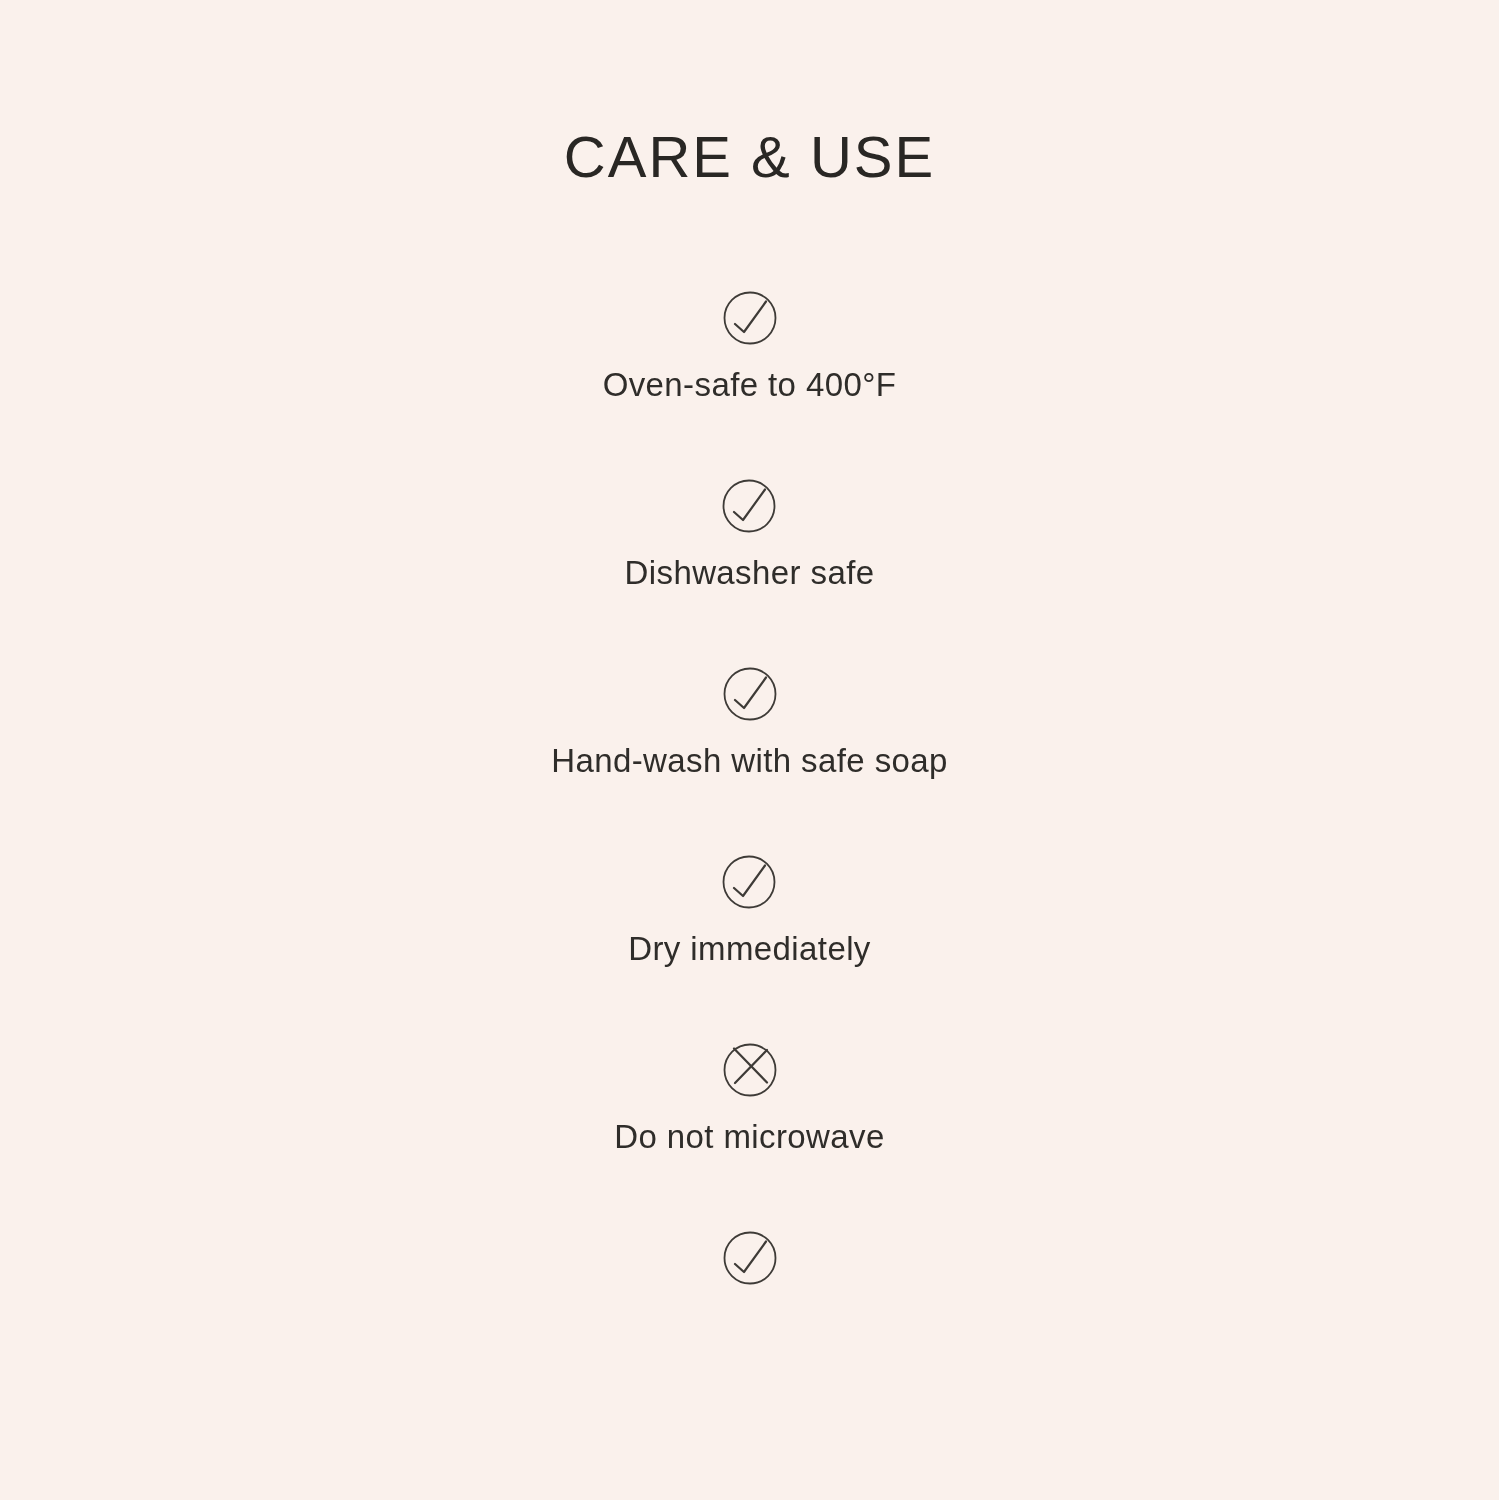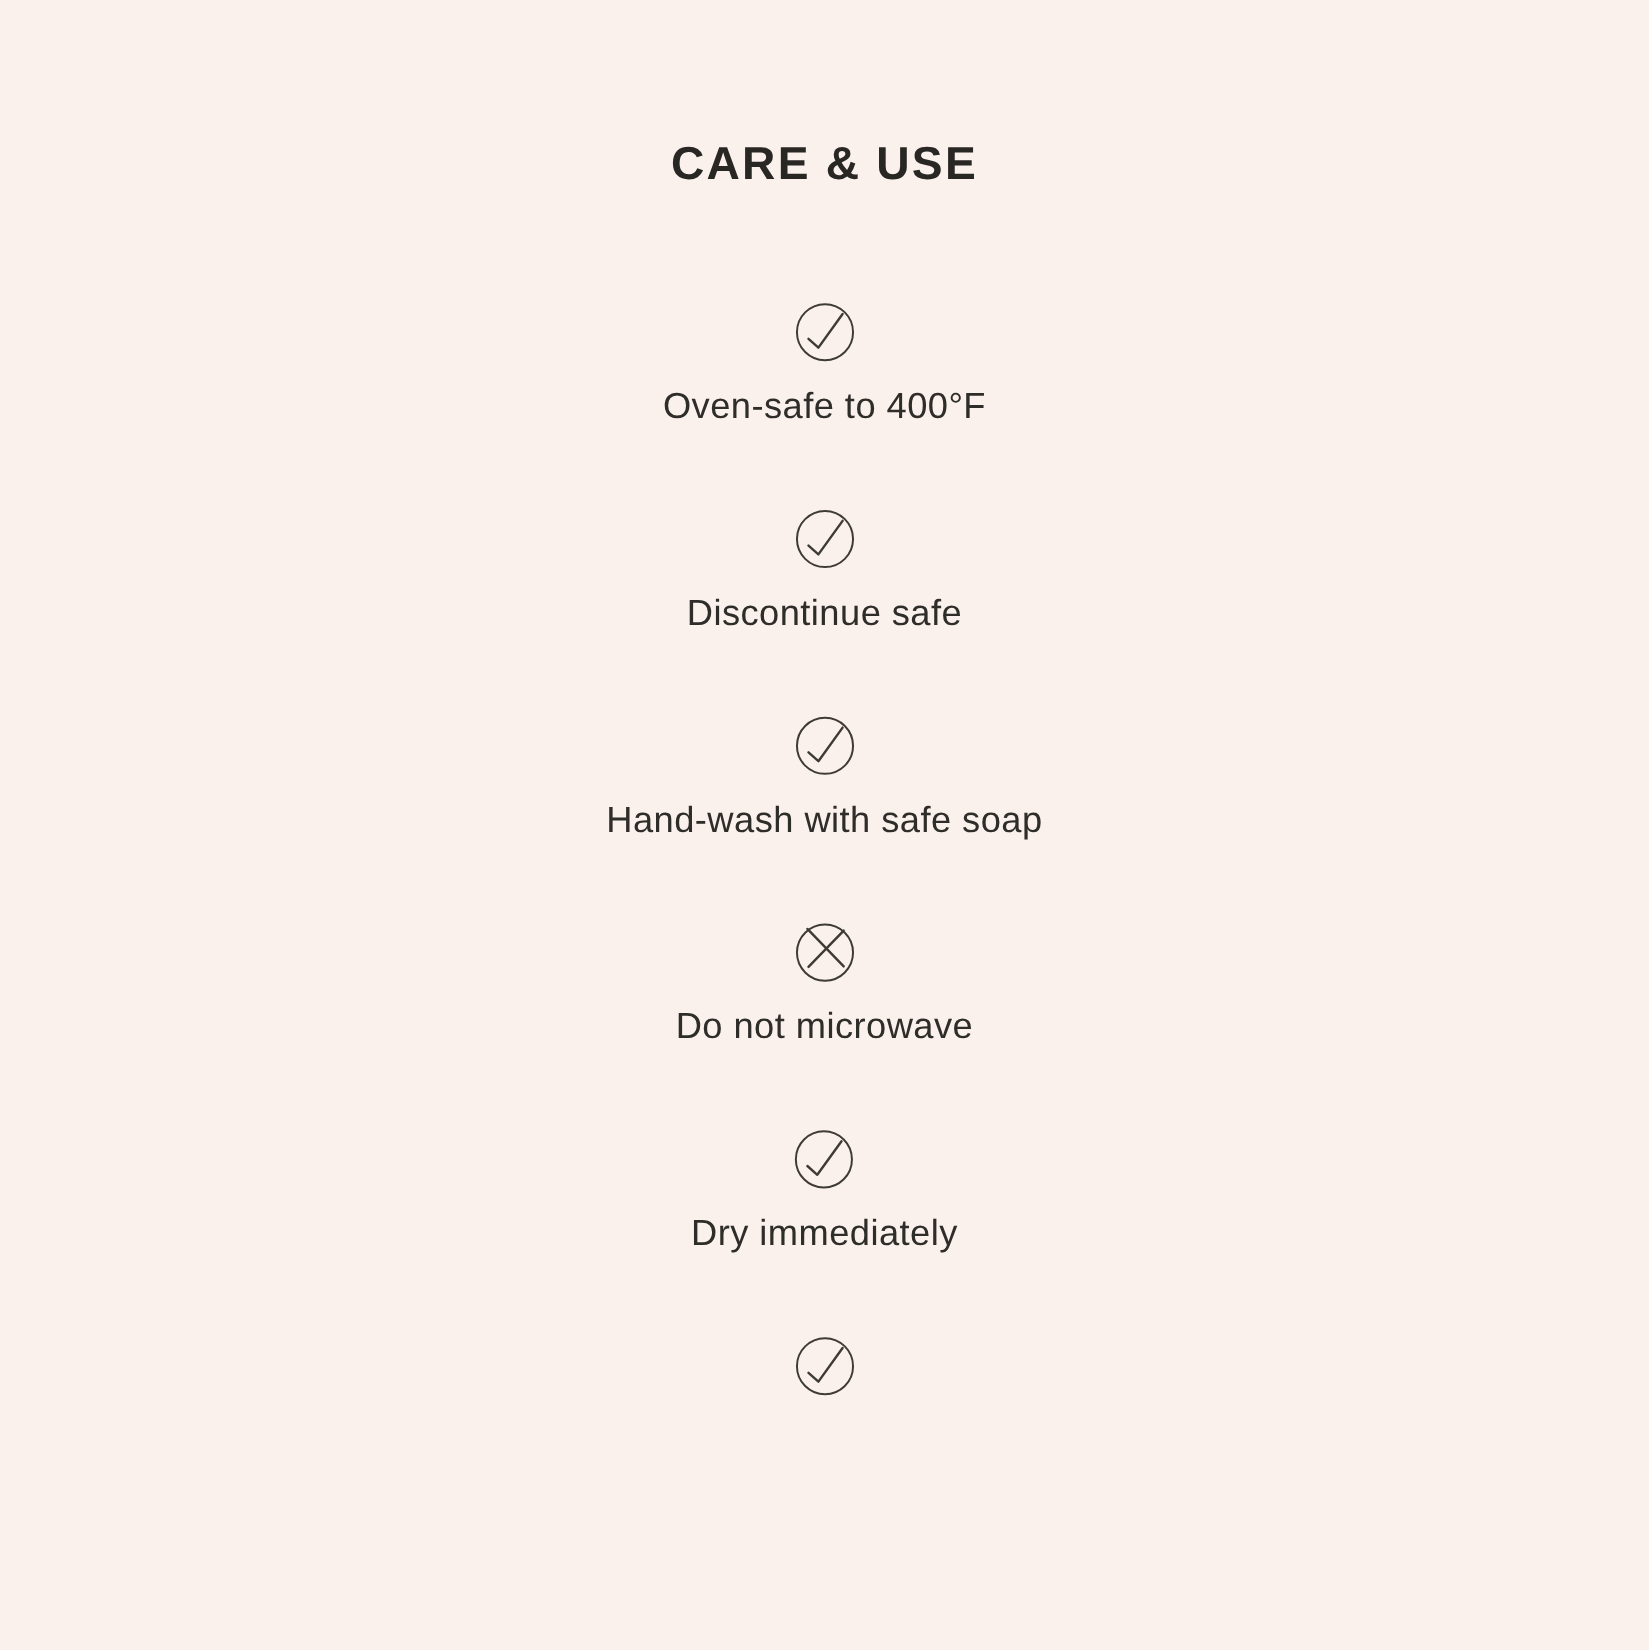--- a/index.html
+++ b/index.html
@@ -20,23 +20,23 @@
   .card {
     width: 100%;
     height: 100%;
     display: flex;
     flex-direction: column;
     align-items: center;
     text-align: center;
   }
   .title {
     margin: 128px 0 0 0;
-    font-size: 42px;
+    font-size: 58px;
     line-height: 1;
-    font-weight: 700;
+    font-weight: 400;
     letter-spacing: 2px;
     color: var(--title-color);
     text-align: center;
   }
   .list {
     margin-top: 105px;
     display: flex;
     flex-direction: column;
     align-items: center;
   }
@@ -99,32 +99,43 @@
   </div>
 
   <div class="item">
     <span class="icon">
       <svg viewBox="0 0 54 54" aria-hidden="true">
         <circle cx="27" cy="27" r="25.5"></circle>
         <path d="M12 33 L21 41 L43 10.5"></path>
       </svg>
     </span>
 
-    <p class="label">Discontinue safe</p>
+    <p class="label">Dishwasher safe</p>
   </div>
 
   <div class="item">
     <span class="icon">
       <svg viewBox="0 0 54 54" aria-hidden="true">
         <circle cx="27" cy="27" r="25.5"></circle>
         <path d="M12 33 L21 41 L43 10.5"></path>
       </svg>
     </span>
 
     <p class="label">Hand-wash with safe soap</p>
+  </div>
+
+  <div class="item">
+    <span class="icon">
+      <svg viewBox="0 0 54 54" aria-hidden="true">
+        <circle cx="27" cy="27" r="25.5"></circle>
+        <path d="M12 33 L21 41 L43 10.5"></path>
+      </svg>
+    </span>
+
+    <p class="label">Dry immediately</p>
   </div>
 
   <div class="item">
 
     <span class="icon">
       <svg viewBox="0 0 54 54" aria-hidden="true">
         <circle cx="27" cy="27" r="25.5"></circle>
         <path d="M11 5.5 L44 39.5"></path>
         <path d="M44 7 L12 40"></path>
       </svg>
@@ -133,26 +144,15 @@
   </div>
 
   <div class="item">
     <span class="icon">
       <svg viewBox="0 0 54 54" aria-hidden="true">
         <circle cx="27" cy="27" r="25.5"></circle>
         <path d="M12 33 L21 41 L43 10.5"></path>
       </svg>
     </span>
 
-    <p class="label">Dry immediately</p>
-  </div>
-
-  <div class="item">
-    <span class="icon">
-      <svg viewBox="0 0 54 54" aria-hidden="true">
-        <circle cx="27" cy="27" r="25.5"></circle>
-        <path d="M12 33 L21 41 L43 10.5"></path>
-      </svg>
-    </span>
-
   </div>
 </section>
 </main>
 
 </body></html>

